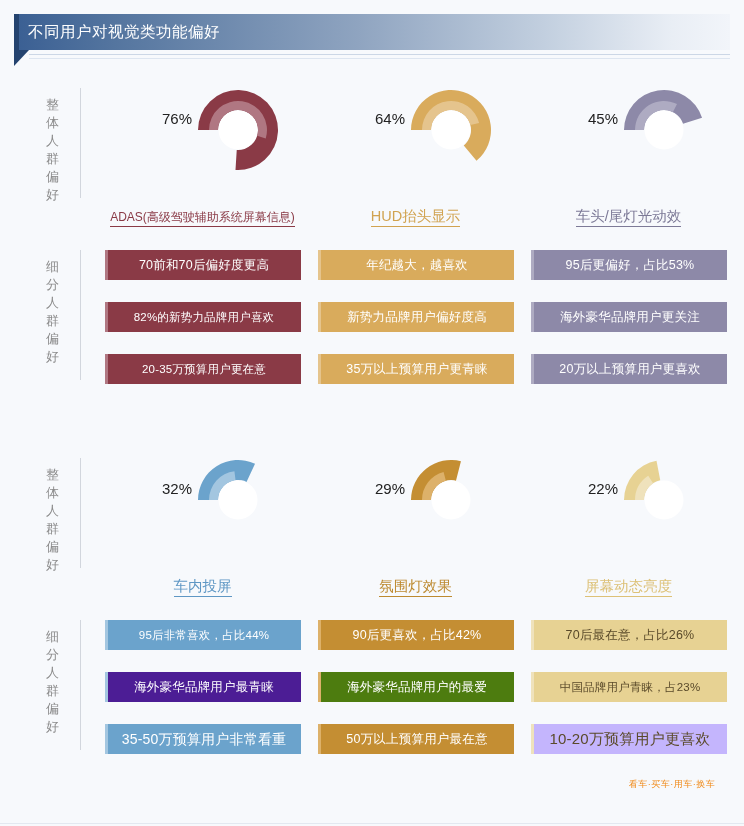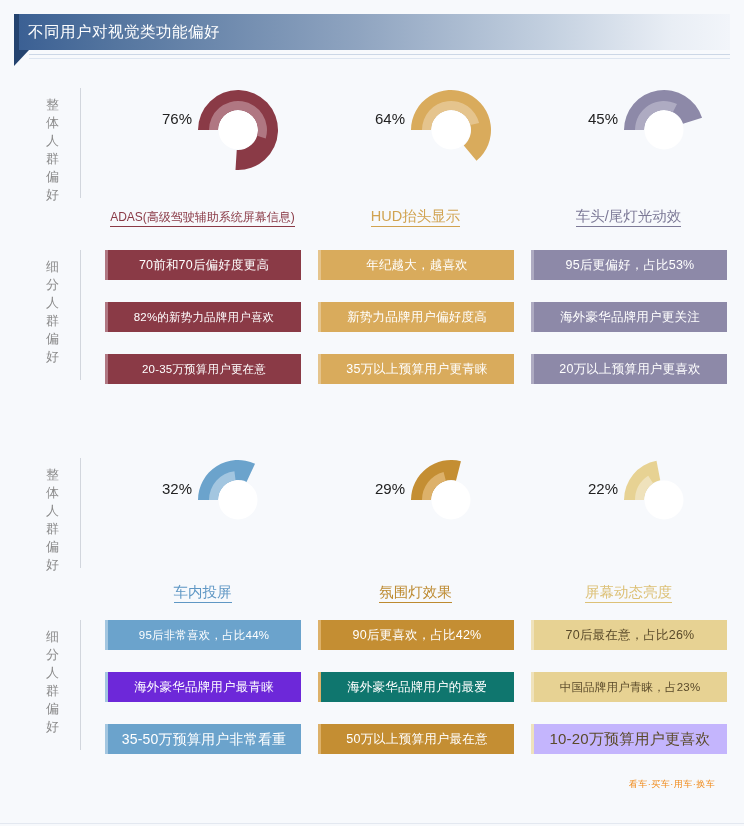--- a/index.html
+++ b/index.html
@@ -292,36 +292,36 @@
         </div>
         <div class="gauge-cell">
           <svg width="92" height="92" class="gauge-svg">
             <path d="M 6 49.99999999999999 A 40 40 0 0 1 38.50474741657102 10.708509970852454 L 42.25237370828551 30.354254985426227 A 20 20 0 0 0 26 50 Z" fill="#e7d293"></path>
             <path d="M 17 50 A 29 29 0 0 1 30.21565711359183 25.671939665392642 L 35.114246285235744 33.2220273554432 A 20 20 0 0 0 26 50 Z" fill="#efe2bc"></path>
             <circle cx="46" cy="50" r="19.5" fill="#ffffff"></circle>
           </svg>
           <div class="gauge-pct">22%</div>
         </div>
       </div>
-      <div class="title-strip" style="top: 128px; align-items: flex-end;">
+      <div class="title-strip" style="top: 128px;">
         <div class="title-cell" style="color: rgb(95, 151, 196);"><span>车内投屏</span></div>
         <div class="title-cell" style="color: rgb(189, 138, 48);"><span>氛围灯效果</span></div>
         <div class="title-cell" style="color: rgb(221, 193, 119);"><span>屏幕动态亮度</span></div>
       </div>
       <div class="row-label" style="top: 180px;">细分人群偏好</div>
       <div class="row-divider" style="top: 172px; height: 130px;"></div>
       <div class="pill-strip" style="top: 172px;">
         <div class="pill-col">
           <div class="pill" style="background: rgb(107, 163, 204); border-left: 3px solid rgb(163, 198, 224); color: rgb(255, 255, 255); font-size: 11.5px;">95后非常喜欢，占比44%</div>
-          <div class="pill" style="background: #6d28d9; border-left: 3px solid rgb(163, 198, 224); color: rgb(255, 255, 255);">海外豪华品牌用户最青睐</div>
+          <div class="pill" style="background: #4c1d95; border-left: 3px solid rgb(163, 198, 224); color: rgb(255, 255, 255);">海外豪华品牌用户最青睐</div>
           <div class="pill" style="background: rgb(107, 163, 204); border-left: 3px solid rgb(163, 198, 224); color: rgb(255, 255, 255); font-size: 14px;">35-50万预算用户非常看重</div>
         </div>
         <div class="pill-col">
           <div class="pill" style="background: rgb(196, 142, 51); border-left: 3px solid rgb(221, 177, 106); color: rgb(255, 255, 255);">90后更喜欢，占比42%</div>
-          <div class="pill" style="background: #0f766e; border-left: 3px solid rgb(221, 177, 106); color: rgb(255, 255, 255);">海外豪华品牌用户的最爱</div>
+          <div class="pill" style="background: #4d7c0f; border-left: 3px solid rgb(221, 177, 106); color: rgb(255, 255, 255);">海外豪华品牌用户的最爱</div>
           <div class="pill" style="background: rgb(196, 142, 51); border-left: 3px solid rgb(221, 177, 106); color: rgb(255, 255, 255);">50万以上预算用户最在意</div>
         </div>
         <div class="pill-col">
           <div class="pill" style="background: rgb(231, 210, 147); border-left: 3px solid rgb(239, 226, 188); color: rgb(90, 74, 42);">70后最在意，占比26%</div>
           <div class="pill" style="background: rgb(231, 210, 147); border-left: 3px solid rgb(239, 226, 188); color: rgb(90, 74, 42); font-size: 11.5px;">中国品牌用户青睐，占23%</div>
           <div class="pill" style="background: #c4b5fd; border-left: 3px solid rgb(239, 226, 188); color: rgb(90, 74, 42); font-size: 15px;">10-20万预算用户更喜欢</div>
         </div>
       </div>
     </div>
   </div>

